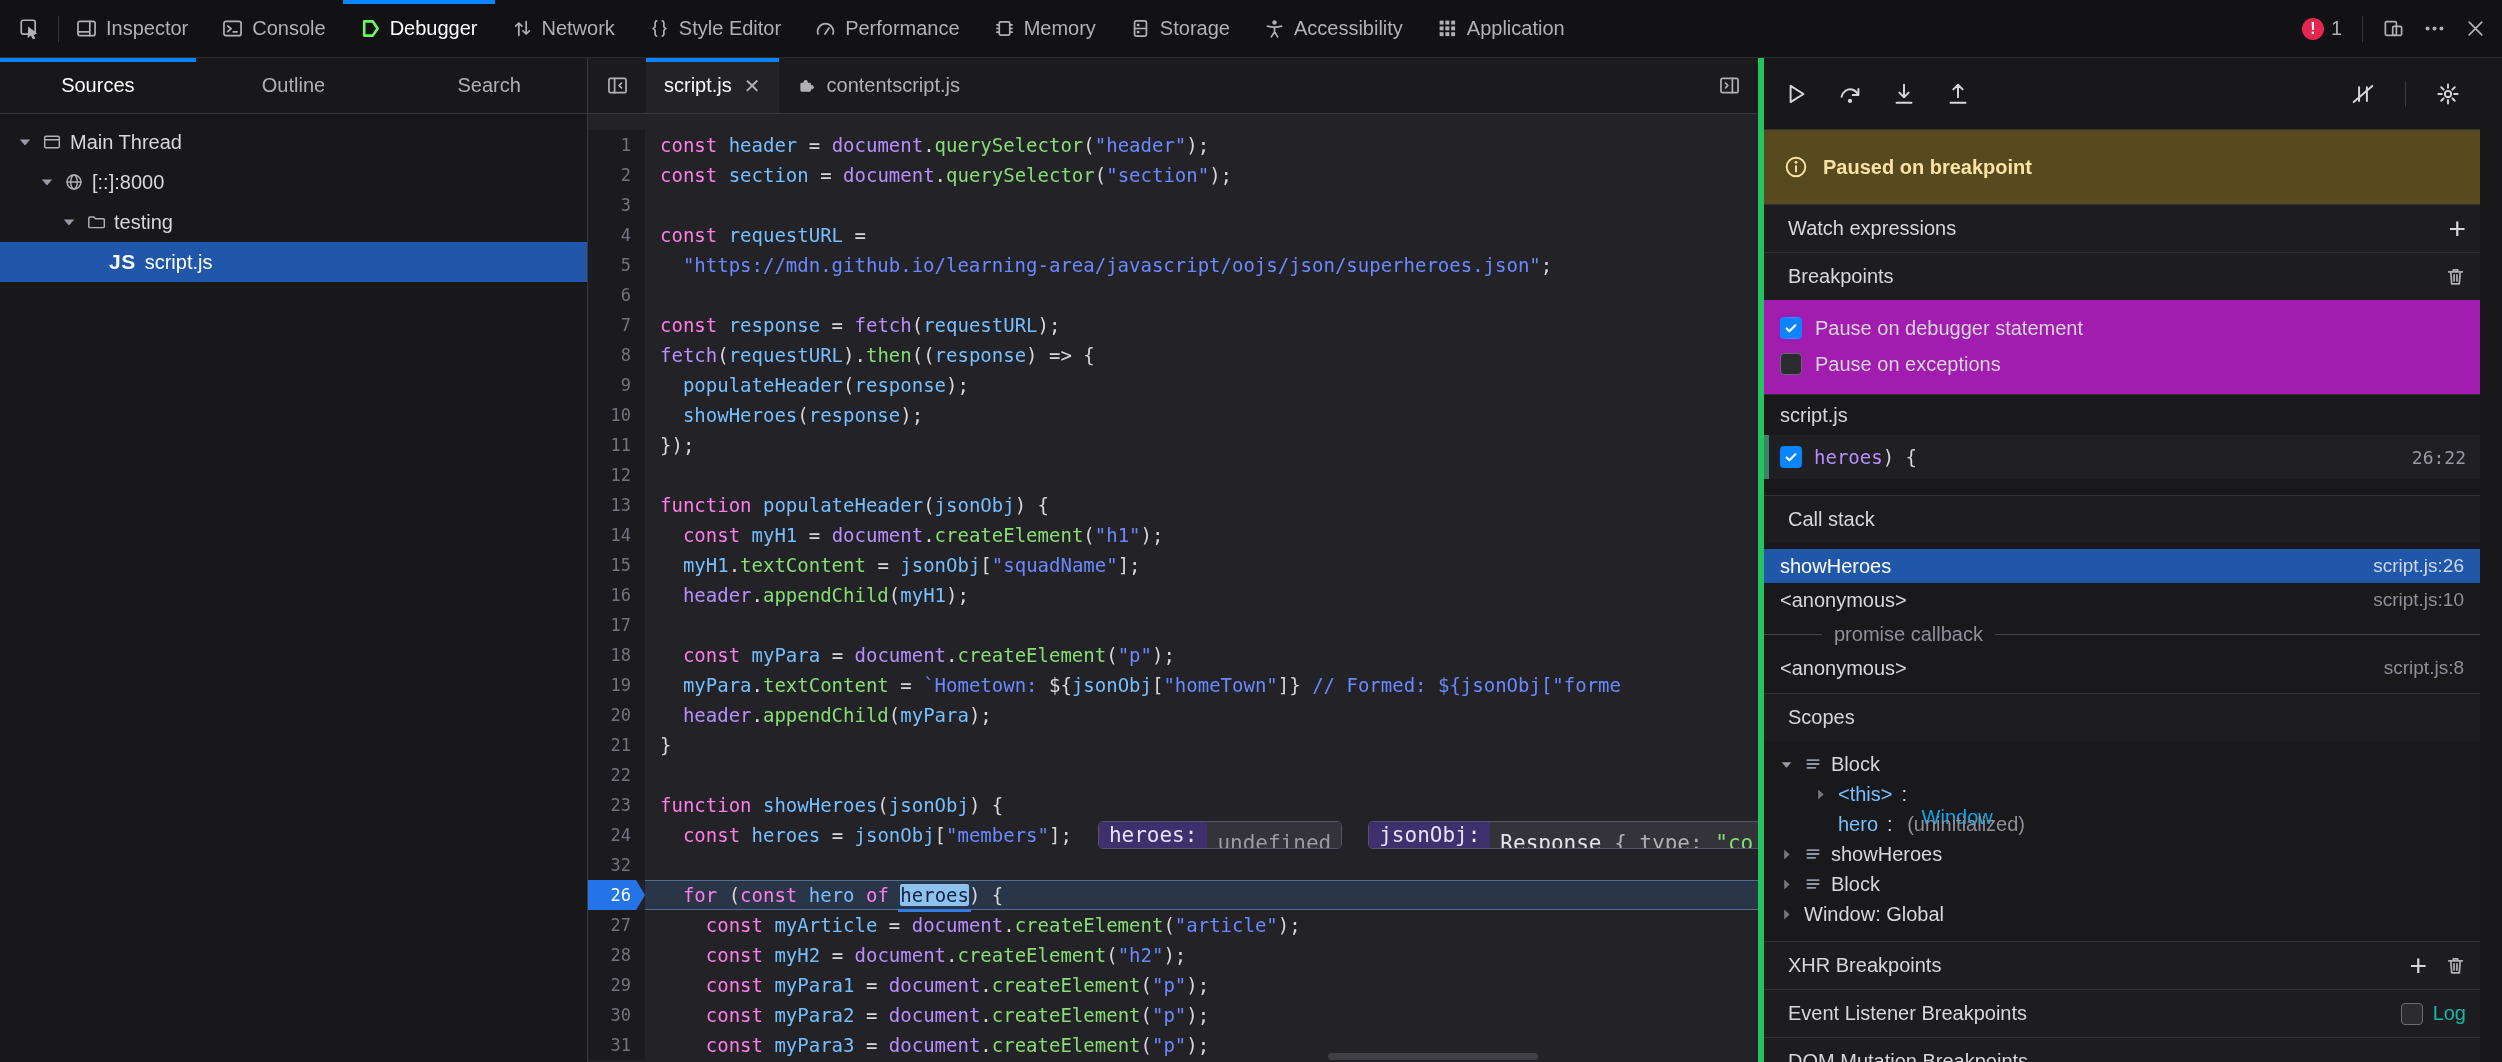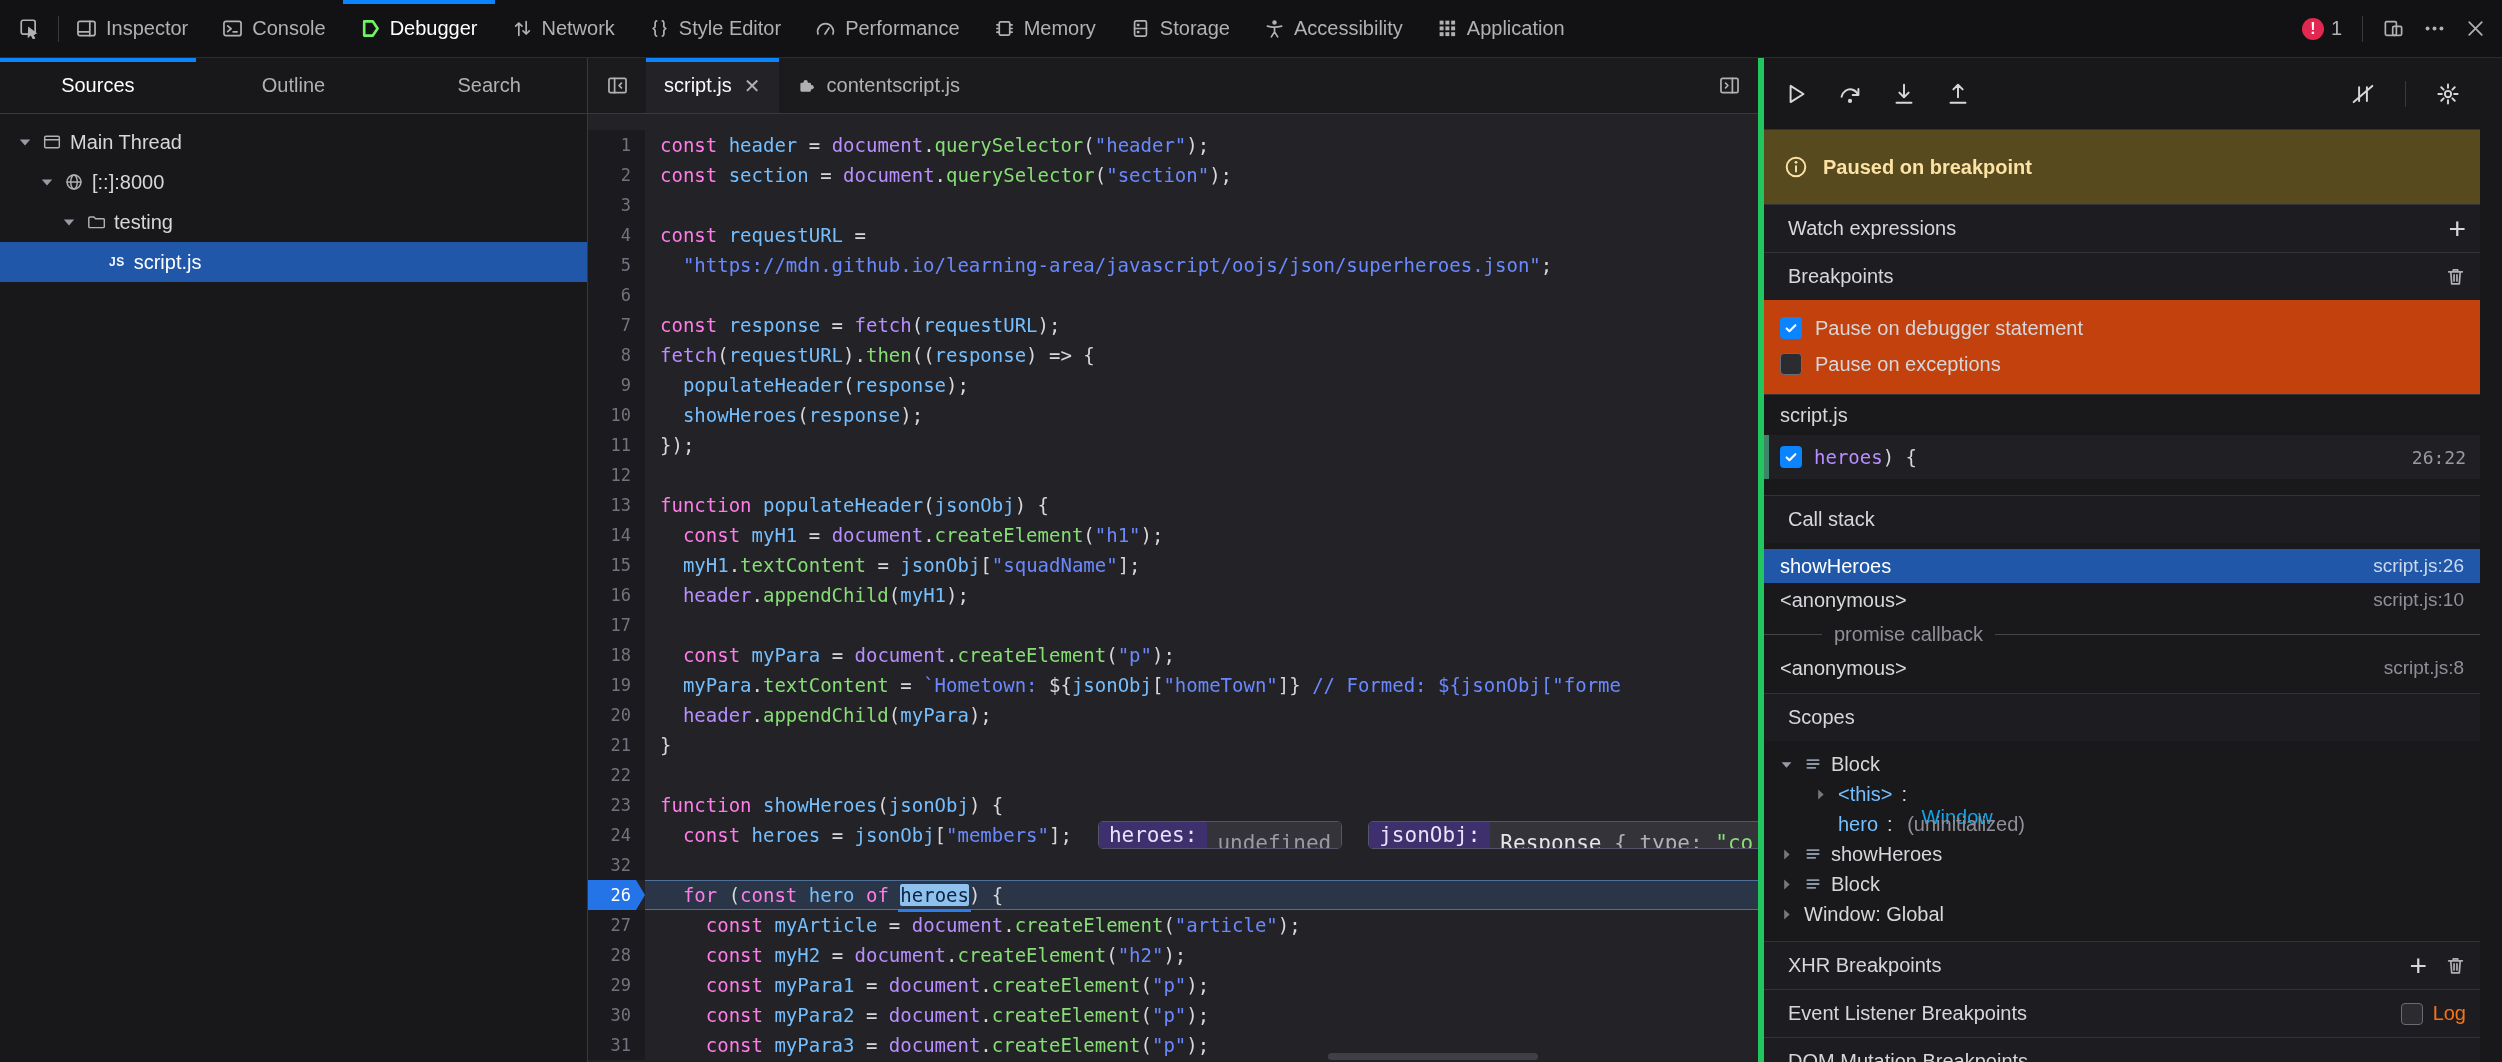--- a/index.html
+++ b/index.html
@@ -36,21 +36,21 @@
 
   
   .lp-tabs { height:56px; display:flex; border-bottom:1px solid #38383d; flex:none; }
   .lp-tab { flex:1; position:relative; display:flex; align-items:center; justify-content:center; color:#b1b1b3; }
   .lp-tab.active { color:#ffffff; }
   .lp-tab.active::before { content:""; position:absolute; top:0; left:0; right:0; height:4px; background:var(--accent); }
   .tree { padding-top:8px; }
   .tree-row { height:40px; display:flex; align-items:center; gap:9px; color:#d7d7db; white-space:nowrap; }
   .tree-row.selected { background:var(--selection); color:#ffffff; }
   .tree-row .caret { width:18px; flex:none; display:flex; justify-content:center; }
-  .js-badge { font-weight:bold; font-size:12px; letter-spacing:.5px; color:#f9f9fa; }
+  .js-badge { font-weight:bold; font-size:21px; letter-spacing:.5px; color:#f9f9fa; }
 
   
   .ed-tabbar { height:56px; flex:none; display:flex; align-items:stretch; background:#1b1b1e; border-bottom:1px solid #38383d; }
   .sb-toggle,.panel-btn { width:58px; display:flex; align-items:center; justify-content:center; }
   .ed-tabs { display:flex; align-items:stretch; }
   .ed-tab { position:relative; display:flex; align-items:center; gap:12px; padding:0 18px; color:#b1b1b3; white-space:nowrap; }
   .ed-tab.active { color:#f9f9fa; background:#232327; }
   .ed-tab.active::before { content:""; position:absolute; top:0; left:0; right:0; height:4px; background:var(--accent); }
   .tab-close { font-size:20px; color:#b1b1b3; line-height:1; }
 
@@ -76,21 +76,21 @@
   
   .rp-toolbar { height:72px; flex:none; display:flex; align-items:center; gap:30px; padding:0 20px; border-bottom:1px solid #323237; background:#18181a; color:#d7d7db; }
   .rp-toolbar .ico { color:#d7d7db; }
   .banner { height:74px; flex:none; display:flex; align-items:center; gap:15px; padding:0 20px;
             background:var(--banner-bg); color:var(--banner-fg); font-weight:bold; }
   .sec-h { height:48px; flex:none; display:flex; align-items:center; gap:10px; padding:0 14px;
            background:#1d1d21; border-top:1px solid #323237; color:#d7d7db; }
   .sec-h:first-of-type { border-top:none; }
   .sec-h .actions { margin-left:auto; display:flex; align-items:center; gap:18px; }
   .plus-btn { font-size:30px; font-weight:300; color:#d7d7db; line-height:1; }
-  .bp-opts { flex:none; background:#c2410c; padding:10px 0 12px; }
+  .bp-opts { flex:none; background:#a21caf; padding:10px 0 12px; }
   .opt-row { height:36px; display:flex; align-items:center; gap:13px; padding:0 16px; color:#d7d7db; }
   .cb { width:22px; height:22px; border-radius:4px; flex:none; display:flex; align-items:center; justify-content:center; }
   .cb.on { background:var(--accent); } .cb.on svg{ width:14px; height:14px; }
   .cb.off { background:#2b2b30; border:1px solid #6a6a73; }
   .bp-group { flex:none; background:#19191c; border-top:1px solid #323237; padding-bottom:16px; }
   .bp-src { height:40px; display:flex; align-items:center; padding:0 16px; color:#d7d7db; }
   .bp-entry { height:44px; display:flex; align-items:center; gap:12px; padding-right:14px; background:#1f1f24; border-left:5px solid #3e8468; padding-left:11px; }
   .bp-entry code { font-family:"DejaVu Sans Mono","Liberation Mono",monospace; font-size:19px; }
   .bp-loc { margin-left:auto; color:#9a9aa2; font-family:"DejaVu Sans Mono","Liberation Mono",monospace; font-size:18px; }
   .cs-body { flex:none; background:#19191c; padding:6px 0 8px; }
@@ -98,21 +98,21 @@
   .frame .loc { margin-left:auto; color:#8f8f99; font-size:19px; }
   .frame.selected { background:var(--selection); color:#fff; }
   .frame.selected .loc { color:#cdd9ee; }
   .frame.group { color:#8f8f99; padding:0; gap:12px; }
   .frame.group .gl { height:1px; background:#45454c; }
   .frame.group .gl.l { width:58px; } .frame.group .gl.r { flex:1; }
   .sc-body { flex:none; background:#19191c; padding:8px 0 12px; }
   .scope-row { height:30px; display:flex; align-items:center; gap:9px; padding:0 14px; color:#d7d7db; white-space:pre; }
   .scope-row .caret { width:17px; flex:none; display:flex; justify-content:center; }
   .sc-ind { padding-left:48px; }
-  .log-row { display:flex; align-items:center; gap:10px; margin-left:auto; color:#f97316; }
+  .log-row { display:flex; align-items:center; gap:10px; margin-left:auto; color:#14b8a6; }
 </style>
 </head>
 <body>
 
 <div class="devtools">
 
   <header class="main-toolbar">
     <div class="pick-btn">
       <span class="ico i20">
           <svg viewBox="0 0 16 16">

